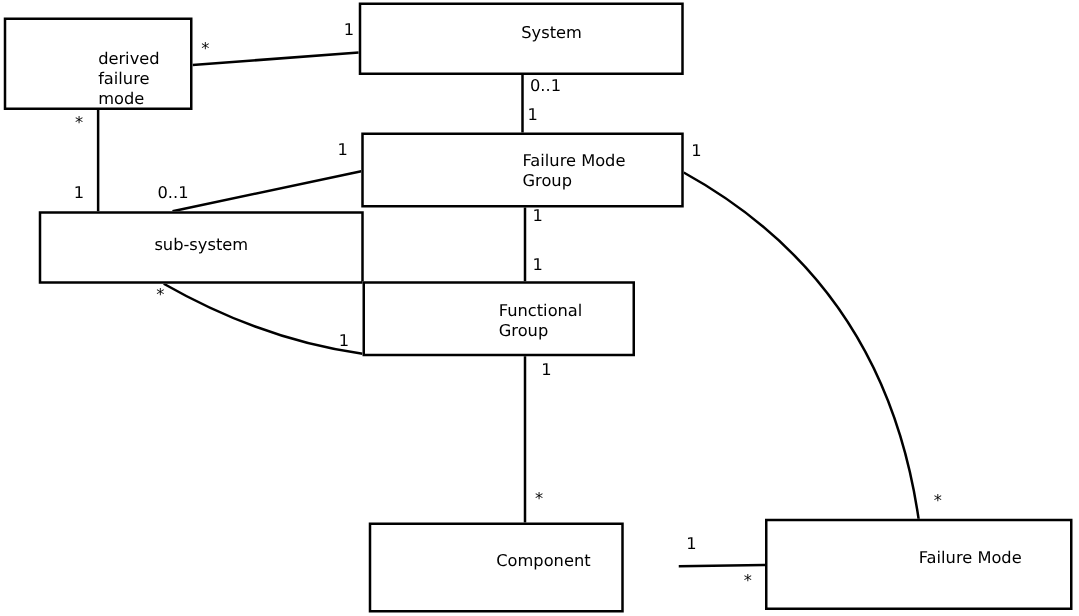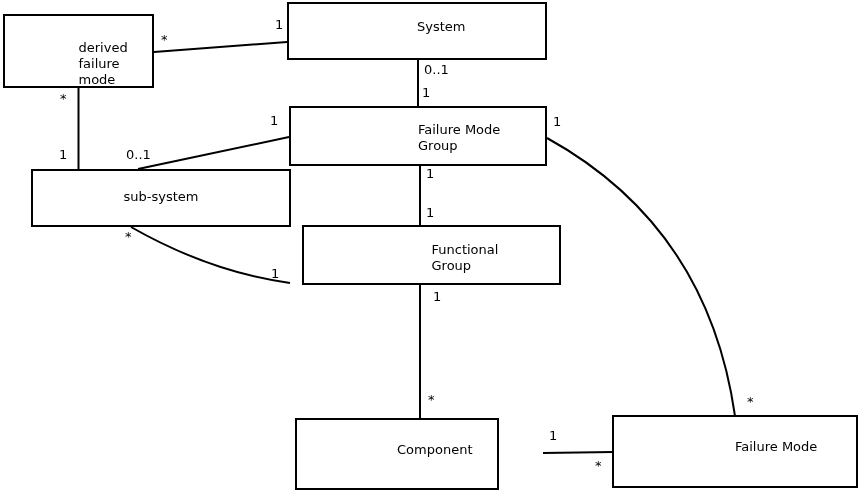--- a/index.html
+++ b/index.html
@@ -45,21 +45,21 @@
     position: absolute;
     font-size: 13px;
     line-height: 16px;
     white-space: nowrap;
   }
   
   #n-derived   { left: 3px;   top: 14px;  width: 151px; height: 74px; }
   #n-system    { left: 287px; top: 2px;   width: 260px; height: 58px; }
   #n-fmg       { left: 289px; top: 106px; width: 258px; height: 60px; }
   #n-subsystem { left: 0px;   top: 169px; width: 260px; height: 58px; margin-left: 31px; }
-  #n-fg        { left: 290px; top: 225px; width: 259px; height: 60px; margin-left: 12px; }
+  #n-fg        { left: 290px; top: 225px; width: 218px; height: 60px; }
   #n-component { left: 295px; top: 418px; width: 204px; height: 72px; }
   #n-fm        { left: 612px; top: 415px; width: 246px; height: 73px; }
 
   #n-derived   .node-label { top: 24px; }
   #n-system    .node-label { top: 15px; }
   #n-fmg       .node-label { top: 14px; }
   #n-subsystem .node-label { top: 18px; }
   #n-fg        .node-label { top: 15px; }
   #n-component .node-label { top: 22px; }
   #n-fm        .node-label { top: 22px; }

